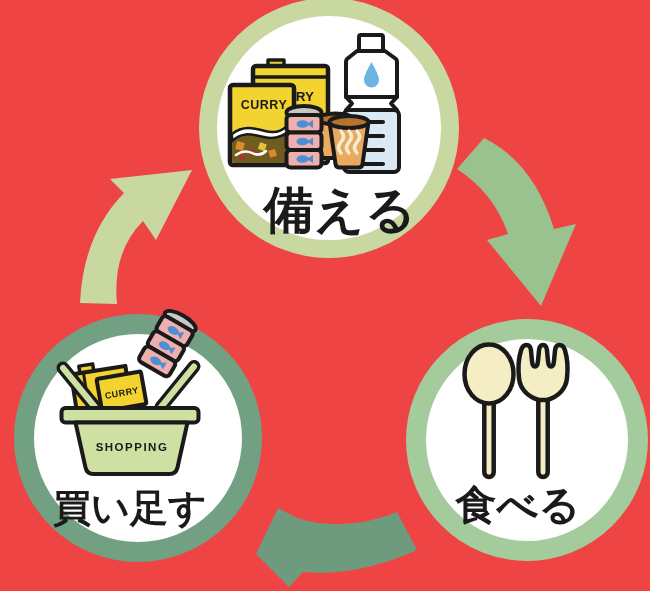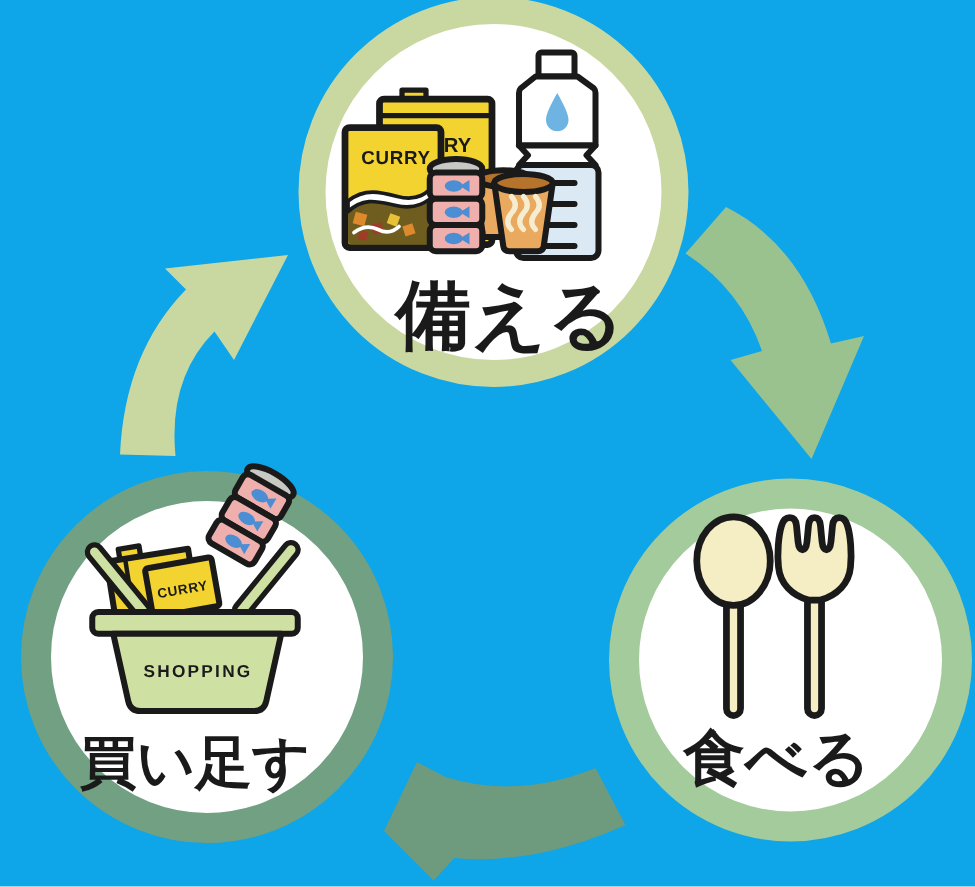--- a/index.html
+++ b/index.html
@@ -1,16 +1,16 @@
 <!DOCTYPE html>
 <html><head>
 <meta charset="utf-8">
 <style>
   html,body{margin:0;padding:0;background:#fff;}
-  .stage{position:relative;width:650px;height:591px;background:#0ea5e9;overflow:hidden;}
+  .stage{position:relative;width:650px;height:591px;background:#ef4444;overflow:hidden;}
   svg{display:block;}
   .ink{stroke:#1a1a1a;stroke-linejoin:round;stroke-linecap:round;}
   .f-yellow{fill:#f2d32f;}
   .f-pink{fill:#efb0ad;}
   .f-gray{fill:#c8c9c5;}
   .f-blue{fill:#4b8ed4;}
   .f-white{fill:#ffffff;}
   .f-bottle{fill:#dbe9f5;}
   .f-drop{fill:#6eb3e2;}
   .f-orange{fill:#e9a95f;}

